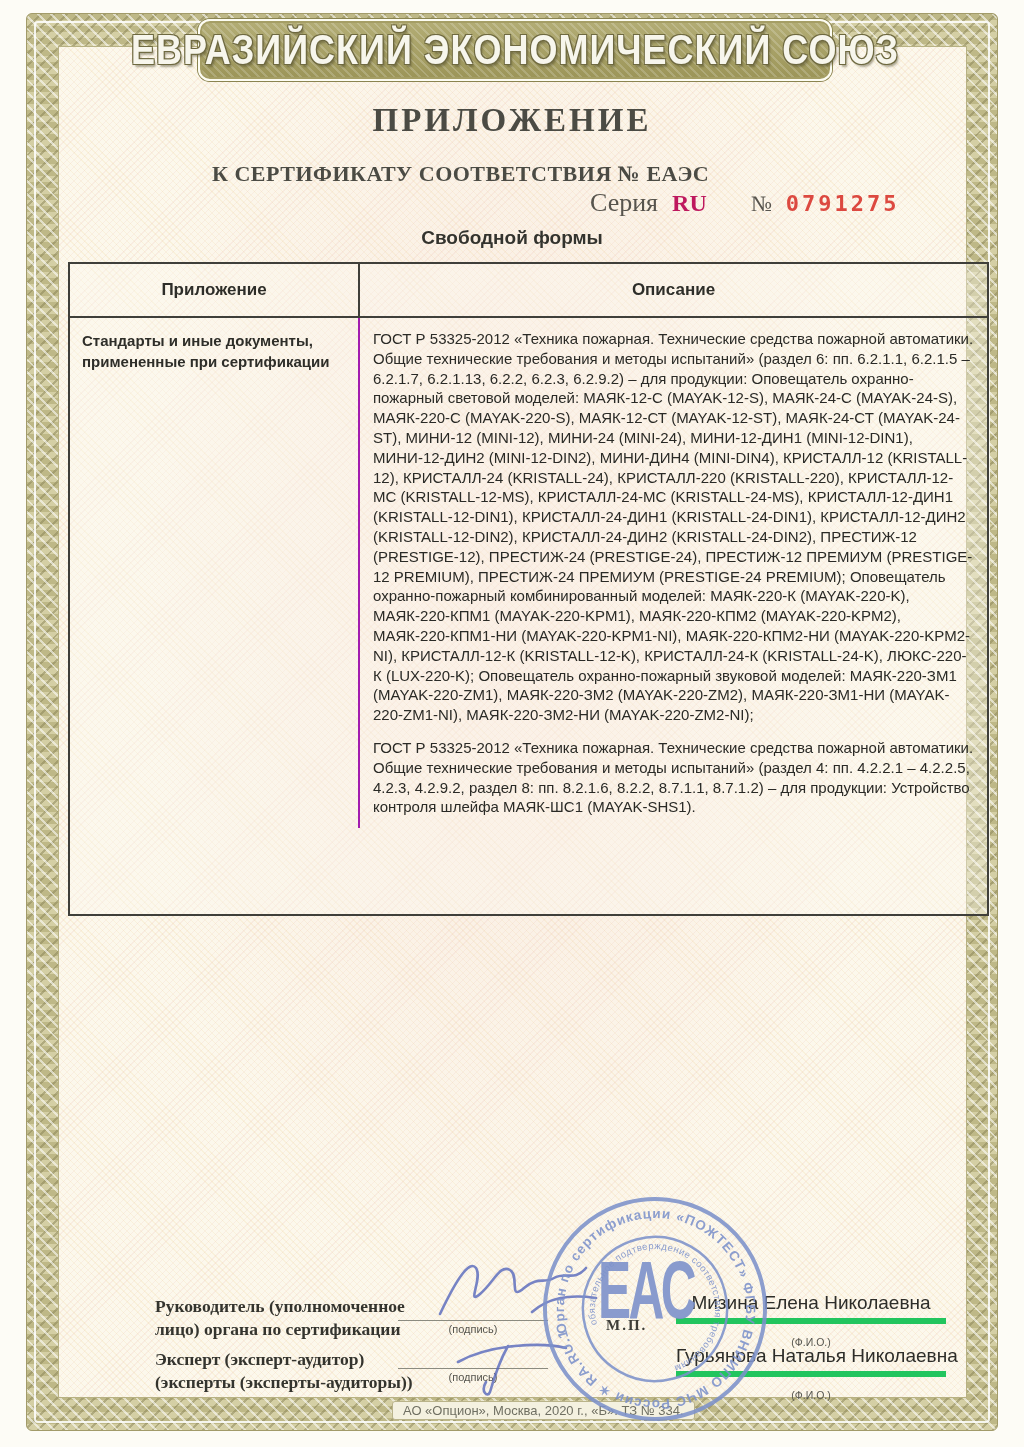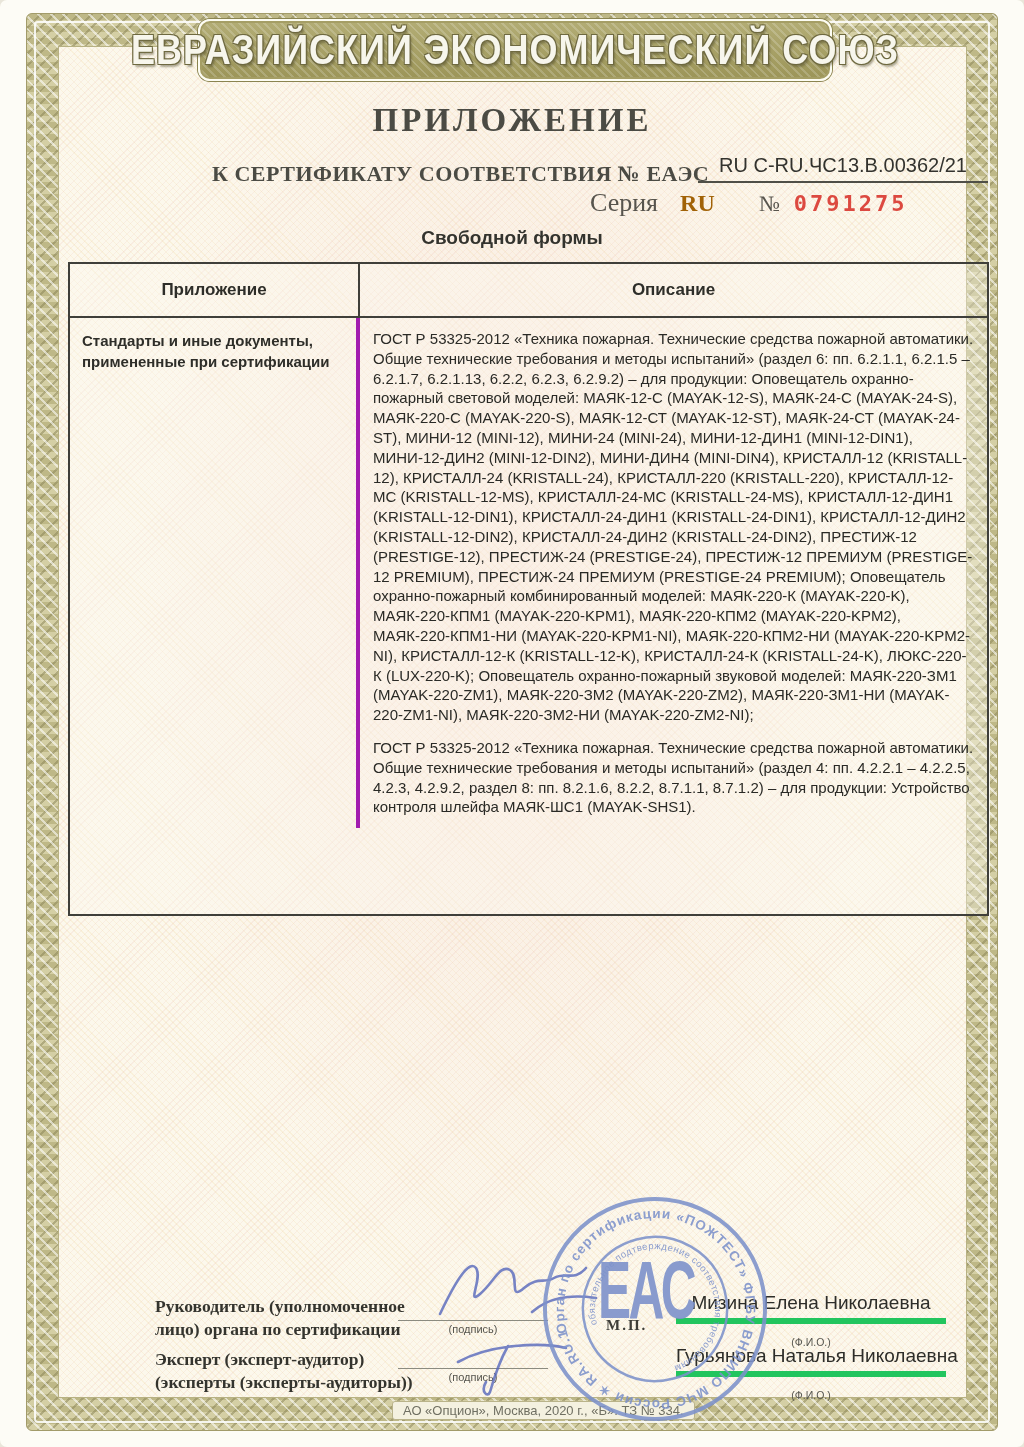--- a/index.html
+++ b/index.html
@@ -1,19 +1,19 @@
 <!DOCTYPE html>
 <html><head>
 <meta charset="utf-8">
 <style>
   html,body{margin:0;padding:0;background:#e9e6da;}
   .page{
     position:relative;width:1024px;height:1447px;margin:0 auto;
     background:#fdfcf6;overflow:hidden;
-    font-family:"Liberation Sans",sans-serif;color:#3c3c38;border-radius:7px;
+    font-family:"Liberation Sans",sans-serif;color:#3c3c38;
   }
   
   .frame-band{
     position:absolute;left:26px;top:13px;right:26px;bottom:16px;
     background-color:#beb887;
     background-image:
       repeating-linear-gradient(45deg, rgba(255,255,255,.55) 0 2px, rgba(255,255,255,0) 2px 9px),
       repeating-linear-gradient(135deg, rgba(139,133,88,.5) 0 2px, rgba(139,133,88,0) 2px 9px),
       repeating-linear-gradient(0deg, rgba(224,219,180,.65) 0 6px, rgba(190,184,135,.25) 6px 12px);
     border:1px solid #a29b6a;border-radius:6px;
@@ -62,42 +62,42 @@
     font-family:"Liberation Serif",serif;font-weight:600;font-size:22px;
     letter-spacing:.5px;color:#4b4b44;white-space:nowrap;
   }
   .cert-number{
     position:absolute;left:698px;top:154px;width:290px;text-align:center;
     font-size:20px;color:#33332e;border-bottom:2px solid #4f4f47;padding-bottom:4px;
     white-space:nowrap;
   }
   .series-row{position:absolute;left:590px;top:188px;display:flex;align-items:baseline;white-space:nowrap;}
   .series-label{font-family:"Liberation Serif",serif;font-size:26px;color:#57544d;margin-right:14px;}
-  .series-value{font-family:"Liberation Serif",serif;font-weight:bold;font-size:24px;color:#a16207;margin-right:44px;margin-left:8px;}
+  .series-value{font-family:"Liberation Serif",serif;font-weight:bold;font-size:24px;color:#be185d;margin-right:44px;}
   .number-sign{font-family:"Liberation Serif",serif;font-size:22px;color:#57544d;margin-right:14px;}
   .blank-number{font-family:"DejaVu Sans Mono",monospace;font-weight:bold;font-size:22px;color:#dc4940;letter-spacing:3px;}
   .form-type{
     position:absolute;left:0;right:0;top:227px;text-align:center;
     font-weight:bold;font-size:19px;color:#33332e;
   }
 
   
   .appendix-table{
     position:absolute;left:68px;top:262px;width:917px;min-height:650px;
     border:2px solid #3f3f3a;background:rgba(253,250,240,.35);
   }
   .t-head{display:grid;grid-template-columns:290px 1fr;border-bottom:2px solid #3f3f3a;}
   .t-head .cell{
     height:52px;display:flex;align-items:center;justify-content:center;
     font-weight:bold;font-size:17px;color:#2e2e29;
   }
   .t-head .cell:first-child{border-right:2px solid #3f3f3a;}
   .t-body{display:grid;grid-template-columns:290px 1fr;}
   .t-body .cell-left{
-    border-right:4px solid #a21caf;padding:12px 12px;
+    border-right:2px solid #a21caf;padding:12px 12px;
     font-weight:bold;font-size:15px;line-height:1.4;color:#2e2e29;white-space:pre-line;
   }
   .t-body .cell-right{padding:11px 13px;font-size:15px;line-height:1.32;color:#2a2a26;}
   .cell-right p{margin:0 0 13px 0;}
   .cell-right p:last-child{margin-bottom:0;}
 
   
   .sig-label{
     position:absolute;font-family:"Liberation Serif",serif;font-weight:600;
     font-size:17.5px;line-height:1.32;color:#34342e;white-space:pre-line;
@@ -148,21 +148,20 @@
 
   <div class="content">
 
     <div class="banner">
       <div class="banner-text">ЕВРАЗИЙСКИЙ ЭКОНОМИЧЕСКИЙ СОЮЗ</div>
     </div>
 
     <div class="doc-title">ПРИЛОЖЕНИЕ</div>
 
     <div class="subtitle">К СЕРТИФИКАТУ СООТВЕТСТВИЯ № ЕАЭС</div>
-    <div class="cert-number">RU С-RU.ЧС13.В.00362/21</div>
 
     <div class="series-row">
       <span class="series-label">Серия</span>
       <span class="series-value">RU</span>
       <span class="number-sign">№</span>
       <span class="blank-number">0791275</span>
     </div>
 
     <div class="form-type">Свободной формы</div>
 

